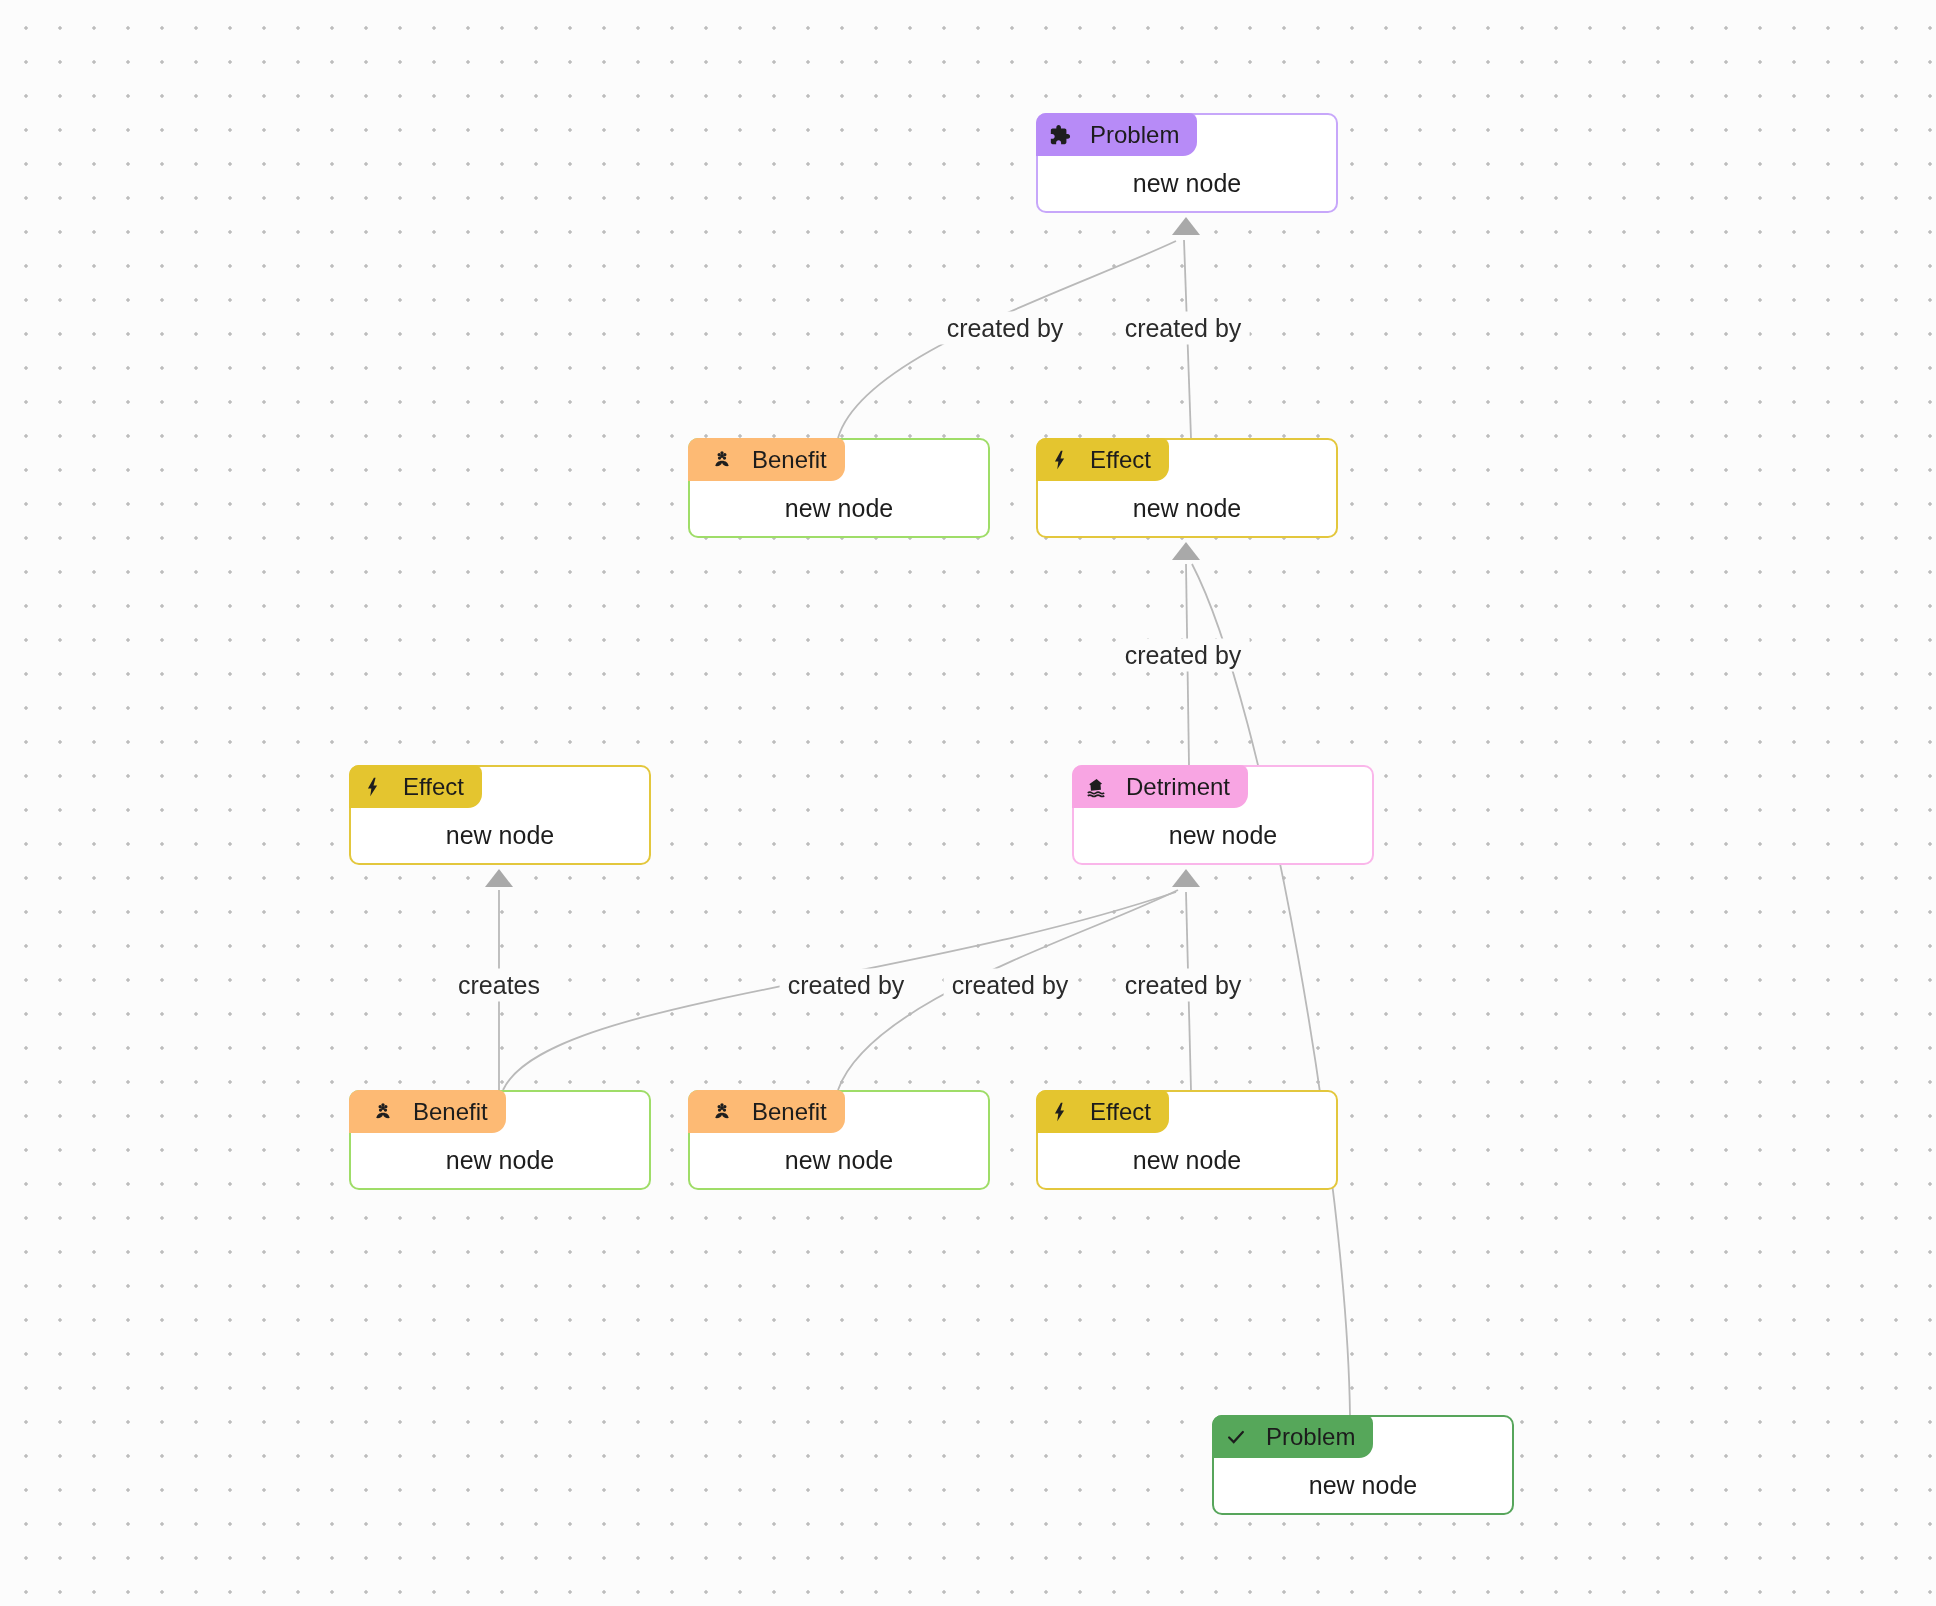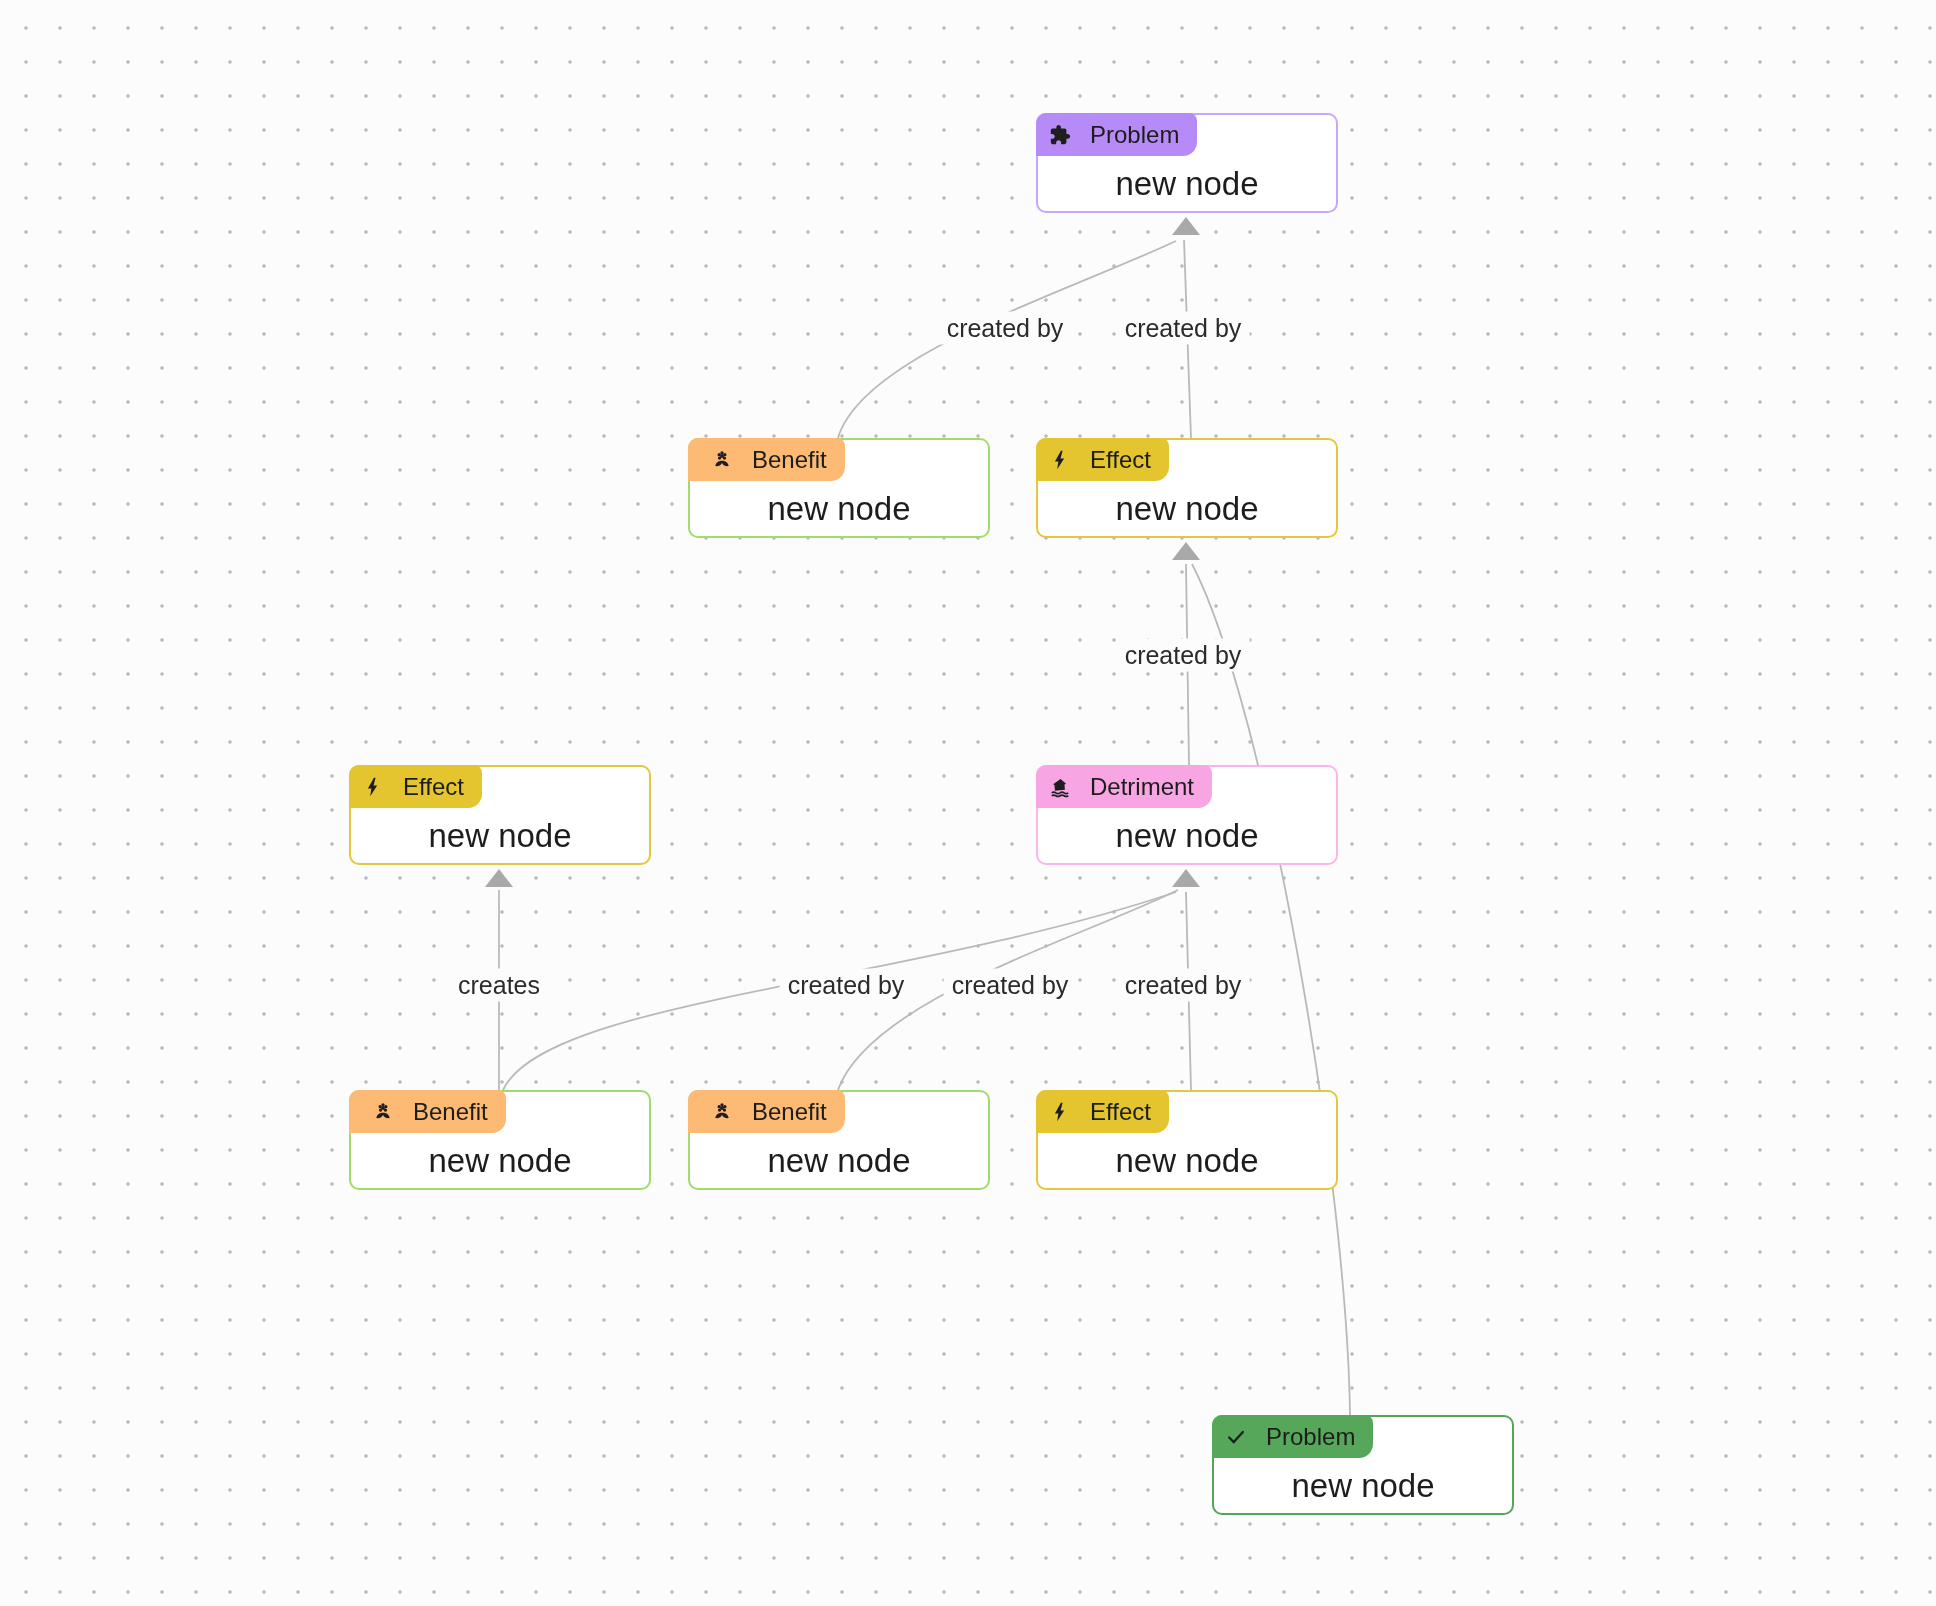--- a/index.html
+++ b/index.html
@@ -60,30 +60,30 @@
     align-items: center;
     justify-content: center;
   }
   .node .node-title {
     position: absolute;
     left: 0; right: 0;
     top: 41px; bottom: 0;
     display: flex;
     align-items: center;
     justify-content: center;
-    font-size: 33px;
+    font-size: 25px;
     color: #1d1d1d;
   }
   .node--problem   { border-color: #c7a7fa; }
   .node--problem .badge   { background: #b78bf7; }
   .node--benefit   { border-color: #9fdd68; }
   .node--benefit .badge   { background: #fdba74; padding-left: 23px; }
   .node--effect    { border-color: #e3c73d; padding-left: 44px; }
   .node--effect .badge    { background: #e4c52f; }
-  .node--detriment { border-color: #fab6ea; }
+  .node--detriment { border-color: #fab6ea; margin-left: 36px; }
   .node--detriment .badge { background: #f8a5e3; }
   .node--solution  { border-color: #57a55b; }
   .node--solution .badge  { background: #56a75a; }
 
   .edge-label {
     position: absolute;
     transform: translate(-50%, -50%);
     font-size: 25px;
     color: #2b2b2b;
     background: #fcfcfc;

